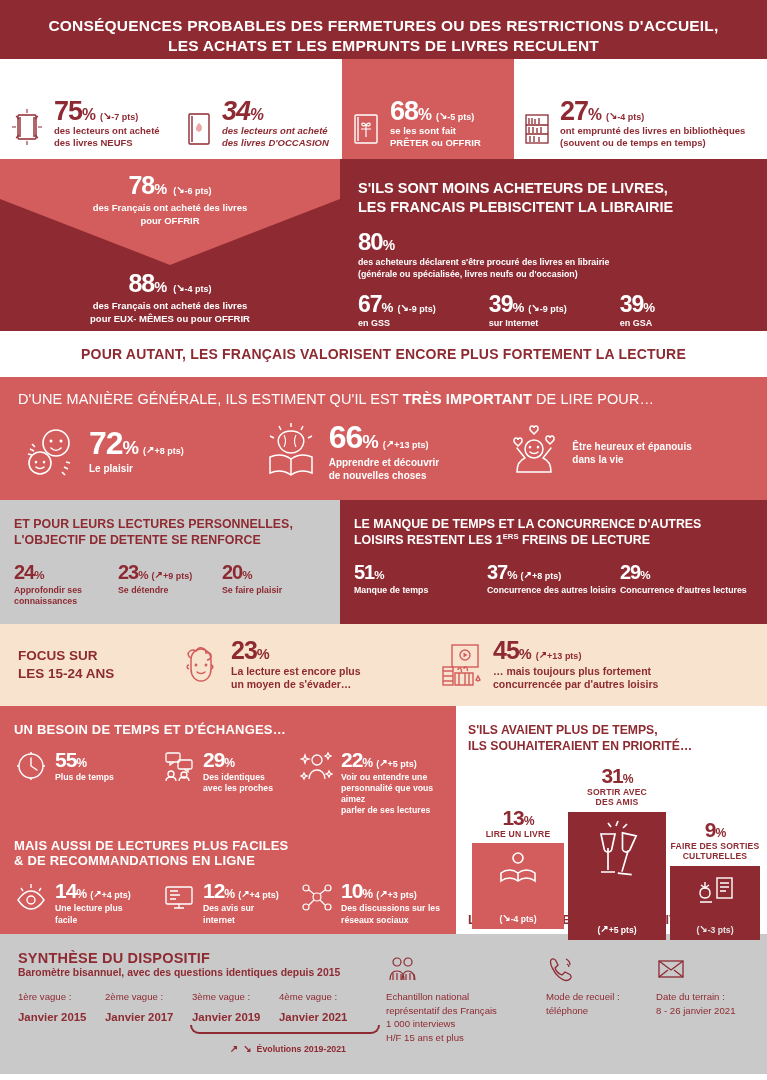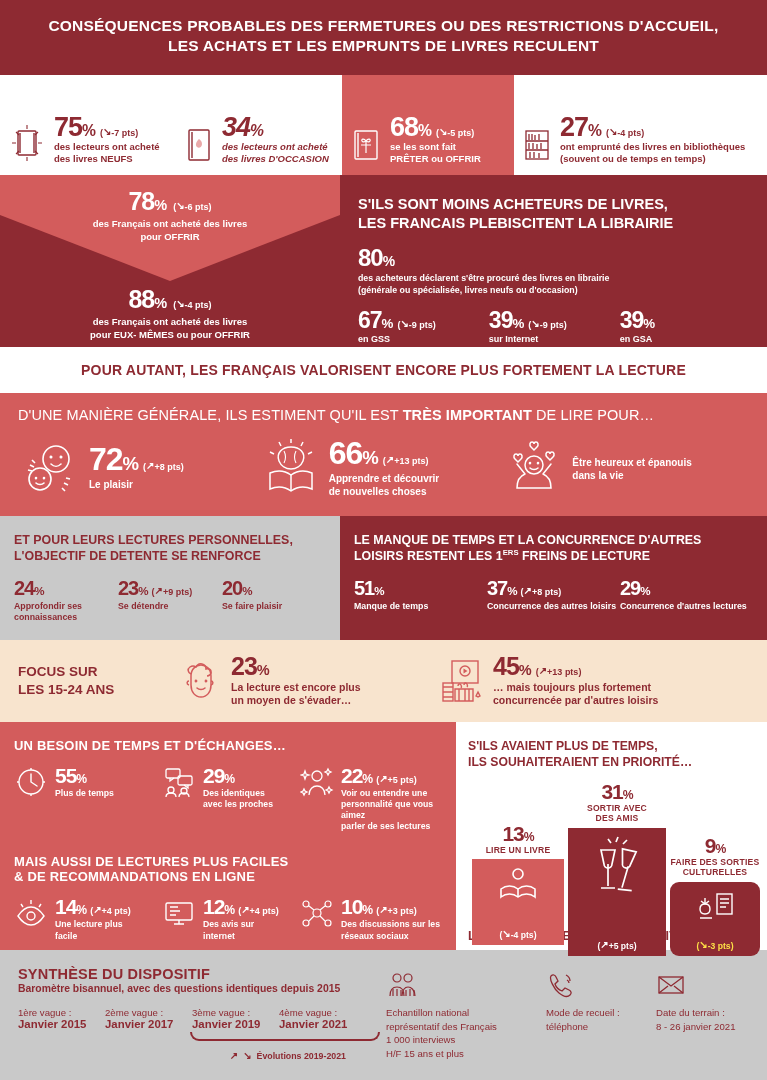--- a/index.html
+++ b/index.html
@@ -15,21 +15,21 @@
   .pct { font-weight: 800; letter-spacing:-1px; line-height:1; }
   .pct .sym { font-size: .58em; font-weight:800; }
   .pts { font-size: 9px; font-weight: 700; white-space: nowrap; }
   .arrow-dn, .arrow-up { display:inline-block; font-size:10px; transform: translateY(-1px); }
   .stat-label { font-size: 9.5px; line-height: 1.25; font-weight:600; }
   .icon svg { display:block; }
 
   
   .hero {
     background:#8E2A32; color:#fff;
-    padding: 16px 28px 18px;
+    padding: 16px 28px 2px;
     text-align:center;
   }
   .hero h1 { font-size: 15.5px; font-weight:800; line-height:1.32; letter-spacing:.2px; }
 
   
   .row1 { display:flex; height:100px; }
   .cell { display:flex; align-items:flex-end; gap:8px; padding:10px 8px; }
   .c1 { width:176px; background:#fff; color:#8E2A32; }
   .c2 { width:166px; background:#fff; color:#8E2A32;font-style:italic; }
   .c3 { width:172px; background:#D35C5C; color:#fff;padding-left:8px; }
@@ -122,32 +122,32 @@
   .pod { position:absolute; text-align:center; }
   .pod .pct { font-size:21px; color:#8E2A32; }
   .pod .nm { font-size:8.6px; font-weight:700; line-height:1.22; margin-top:1px; letter-spacing:.2px; }
   .pod .box { margin-top:4px; display:flex; flex-direction:column; align-items:center; justify-content:space-between; padding:8px 4px 5px; }
   .pod .box .ptsb { font-size:8.6px; font-weight:700; }
   .pd1 { left:4px;  top:46px; width:92px; }
   .pd1 .box { background:#D35C5C; height:86px; color:#fff; }
   .pd2 { left:100px; top:4px;  width:98px; }
   .pd2 .box { background:#8E2A32; height:128px; color:#fff; }
   .pd3 { left:202px; top:58px; width:90px; }
-  .pd3 .box { background:#8E2A32; height:74px; color:#fde047;border-radius:9px; }
+  .pd3 .box { background:#8E2A32; height:74px; color:#e5e5e5; }
   .podfoot { font-size:12.6px; font-weight:800; letter-spacing:.2px; margin-top:2px; }
 
   
   .foot { height:140px; background:#C9C9C9; display:flex; color:#8E2A32; }
   .fleft { width:380px; padding:16px 18px; }
   .fleft h4 { font-size:14.5px; font-weight:800; letter-spacing:.2px; }
   .fleft .sub { font-size:10.4px; font-weight:700; margin-top:1px; }
   .waves { display:flex; margin-top:13px; gap:4px; }
   .wave { width:88px; }
   .wave .lb { font-size:9.6px; font-weight:400; }
-  .wave .vl { font-size:11.4px; font-weight:800; margin-top:0; }
+  .wave .vl { font-size:11.4px; font-weight:800; margin-top:9px; }
   .evorow { display:flex; justify-content:flex-end; align-items:center; gap:5px; margin-top:10px; padding-right:16px; font-size:8.8px; font-weight:600; }
   .bracket { position:relative; height:9px; margin:2px 0 0 172px; width:190px;
              border:2px solid #8E2A32; border-top:none; border-radius:0 0 9px 9px; }
   .fright { flex:1; padding:22px 10px 16px 6px; display:flex; gap:10px; }
   .fcol { }
   .fc1 { width:150px; } .fc2 { width:100px; } .fc3 { flex:1; }
   .fcol .ftxt { font-size:9.6px; line-height:1.42; margin-top:8px; }
 </style>
 </head>
 <body>

